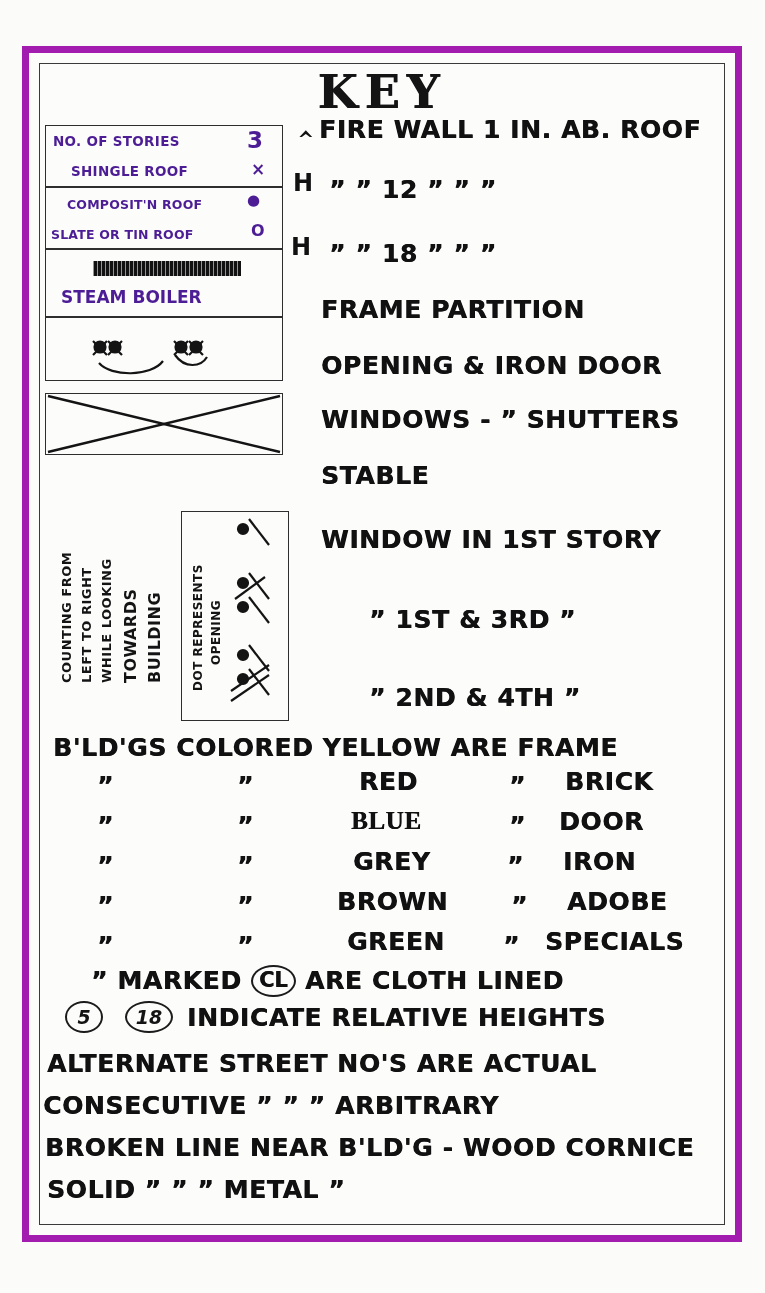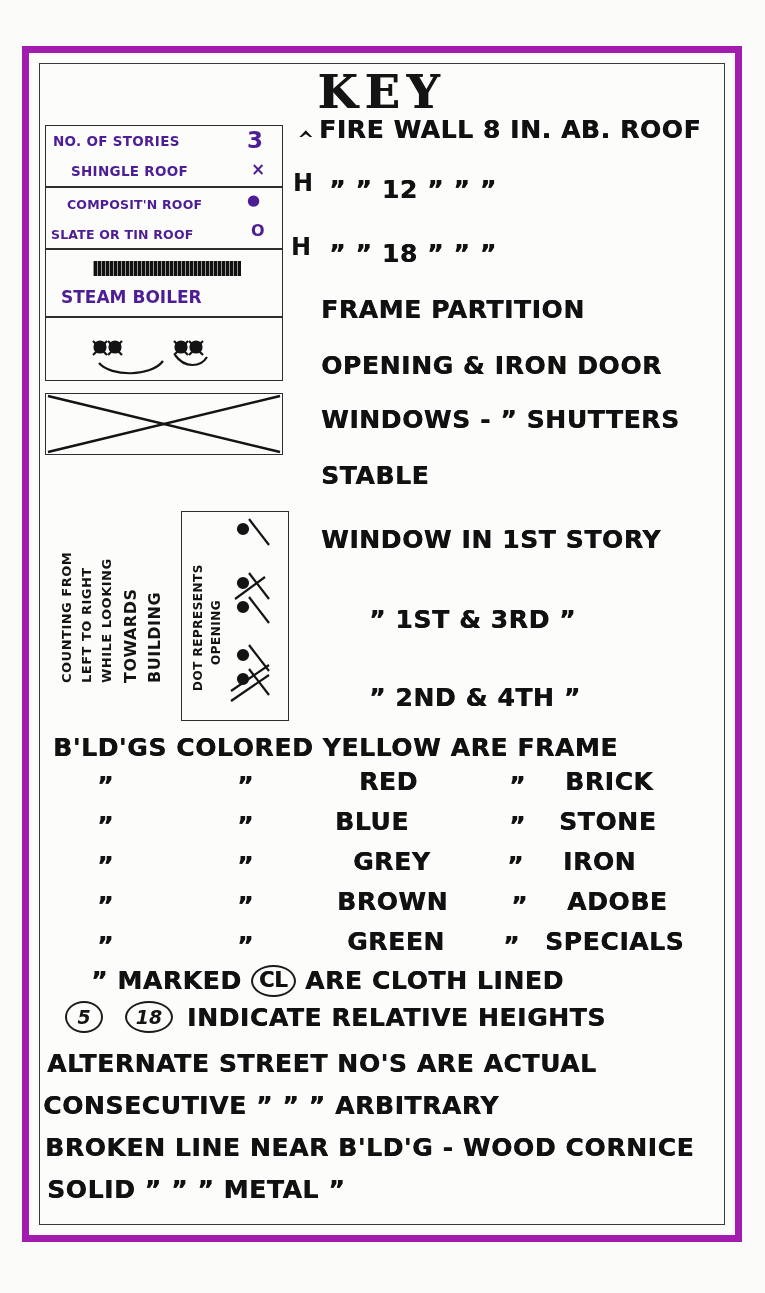--- a/index.html
+++ b/index.html
@@ -232,44 +232,44 @@
       <line x1="24" y1="154" x2="44" y2="180"></line>
       <line x1="6" y1="176" x2="44" y2="150"></line>
       <line x1="6" y1="186" x2="44" y2="160"></line>
     </g>
   </svg>
 
   <div class="tick" style="left:268px; top:56px;">‸</div>
   <div class="tick" style="left:264px; top:116px;">H</div>
   <div class="tick" style="left:262px; top:180px;">H</div>
 
-  <div class="rtext" style="left:290px; top:62px;">FIRE WALL 8 IN. AB. ROOF</div>
+  <div class="rtext" style="left:290px; top:62px;">FIRE WALL 1 IN. AB. ROOF</div>
   <div class="rtext" style="left:300px; top:122px;">”        ”     12 ”    ”      ”</div>
   <div class="rtext" style="left:300px; top:186px;">”        ”     18 ”    ”      ”</div>
   <div class="rtext" style="left:292px; top:242px;">FRAME PARTITION</div>
   <div class="rtext" style="left:292px; top:298px;">OPENING &amp; IRON DOOR</div>
   <div class="rtext" style="left:292px; top:352px;">WINDOWS -  ”  SHUTTERS</div>
   <div class="rtext" style="left:292px; top:408px;">STABLE</div>
   <div class="rtext" style="left:292px; top:472px;">WINDOW IN 1ST STORY</div>
   <div class="rtext" style="left:340px; top:552px;">”          1ST &amp; 3RD  ”</div>
   <div class="rtext" style="left:340px; top:630px;">”          2ND &amp; 4TH ”</div>
 
   <div class="rtext" style="left:24px; top:680px;">B'LD'GS  COLORED  YELLOW ARE  FRAME</div>
 
   <div class="rtext q" style="left:68px; top:718px;">”</div>
   <div class="rtext q" style="left:208px; top:718px;">”</div>
   <div class="rtext" style="left:330px; top:714px;">RED</div>
   <div class="rtext q" style="left:480px; top:718px;">”</div>
   <div class="rtext" style="left:536px; top:714px;">BRICK</div>
 
   <div class="rtext q" style="left:68px; top:758px;">”</div>
   <div class="rtext q" style="left:208px; top:758px;">”</div>
-  <div class="rtext" style="left:306px; top:754px;">BLUE</div>
+  <div class="rtext" style="left:322px; top:754px;font-family:Liberation Serif, serif;">BLUE</div>
   <div class="rtext q" style="left:480px; top:758px;">”</div>
-  <div class="rtext" style="left:530px; top:754px;">STONE</div>
+  <div class="rtext" style="left:530px; top:754px;">DOOR</div>
 
   <div class="rtext q" style="left:68px; top:798px;">”</div>
   <div class="rtext q" style="left:208px; top:798px;">”</div>
   <div class="rtext" style="left:324px; top:794px;">GREY</div>
   <div class="rtext q" style="left:478px; top:798px;">”</div>
   <div class="rtext" style="left:534px; top:794px;">IRON</div>
 
   <div class="rtext q" style="left:68px; top:838px;">”</div>
   <div class="rtext q" style="left:208px; top:838px;">”</div>
   <div class="rtext" style="left:308px; top:834px;">BROWN</div>

